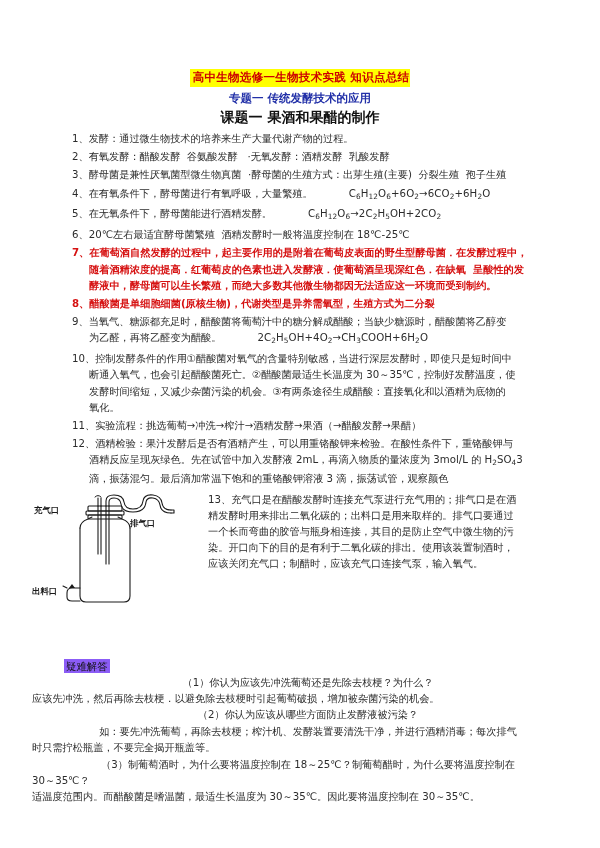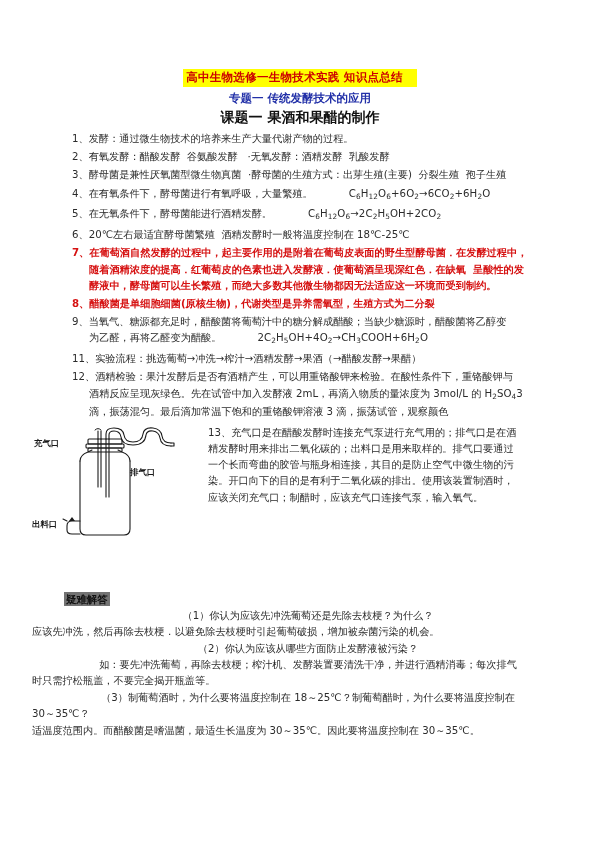--- a/index.html
+++ b/index.html
@@ -28,21 +28,21 @@
     text-align: center;
     margin-top: 66px;
   }
   .doc-title {
     display: inline-block;
     background: #ffff00;
     color: #cc0000;
     font-weight: bold;
     font-size: 11.5px;
     letter-spacing: 0.3px;
-    padding: 1px 14px 2px 3px;
+    padding: 1px 1px 2px 3px;
     line-height: 15px;
     text-align: right;
   }
   .subject-title {
     text-align: center;
     color: #2230a8;
     font-weight: bold;
     font-size: 11.5px;
     margin-top: 4px;
     line-height: 15px;
@@ -107,38 +107,38 @@
   .figure svg { display: block; }
   .fig-label {
     position: absolute;
     font-size: 8.4px;
     font-weight: bold;
     color: #1a1a1a;
     white-space: nowrap;
     line-height: 10px;
   }
   .lab-inlet  { left: 2px;  top: 13px; }
-  .lab-outlet { left: 98px; top: 42px; }
+  .lab-outlet { left: 98px; top: 26px; }
   .lab-drain  { left: 0px;  top: 94px; }
 
   .item13 {
     margin-left: 208px;
     font-size: 10.2px;
     line-height: 16.2px;
     color: #2b2b2b;
   }
   .item13 .ln { display: block; white-space: pre-wrap; }
 
   
   .qa-head-wrap { margin: 5px 0 0 64px; }
   .qa-head {
     display: inline-block;
-    background: #737373;
+    background: #8b5cf6;
     color: #111;
-    font-weight: bold;
+    font-weight: normal;
     font-size: 10.4px;
     line-height: 14px;
     padding: 0 2px;
     margin-top: 44px;
   }
   .qa {
     margin: 1px 30px 0 32px;
     font-size: 10.2px;
     line-height: 16.4px;
     color: #2b2b2b;
@@ -192,20 +192,26 @@
 
     <div class="item red">
       <span class="ln">8、醋酸菌是单细胞细菌(原核生物)，代谢类型是异养需氧型，生殖方式为二分裂</span>
     </div>
 
     <div class="item">
       <span class="ln">9、当氧气、糖源都充足时，醋酸菌将葡萄汁中的糖分解成醋酸；当缺少糖源时，醋酸菌将乙醇变</span>
       <span class="ln ind"><span>为乙醛，再将乙醛变为醋酸。</span><span class="eq">2C<sub>2</sub>H<sub>5</sub>OH+4O<sub>2</sub>→CH<sub>3</sub>COOH+6H<sub>2</sub>O</span></span>
     </div>
 
+    <div class="item">
+      <span class="ln">10、控制发酵条件的作用①醋酸菌对氧气的含量特别敏感，当进行深层发酵时，即使只是短时间中</span>
+      <span class="ln ind">断通入氧气，也会引起醋酸菌死亡。②醋酸菌最适生长温度为 30～35℃，控制好发酵温度，使</span>
+      <span class="ln ind">发酵时间缩短，又减少杂菌污染的机会。③有两条途径生成醋酸：直接氧化和以酒精为底物的</span>
+      <span class="ln ind">氧化。</span>
+    </div>
 
     <div class="item">
       <span class="ln">11、实验流程：挑选葡萄→冲洗→榨汁→酒精发酵→果酒（→醋酸发酵→果醋）</span>
     </div>
 
     <div class="item">
       <span class="ln">12、酒精检验：果汁发酵后是否有酒精产生，可以用重铬酸钾来检验。在酸性条件下，重铬酸钾与</span>
       <span class="ln ind">酒精反应呈现灰绿色。先在试管中加入发酵液 2mL，再滴入物质的量浓度为 3mol/L 的 H<sub>2</sub>SO<sub>4</sub>3</span>
       <span class="ln ind">滴，振荡混匀。最后滴加常温下饱和的重铬酸钾溶液 3 滴，振荡试管，观察颜色</span>
     </div>

